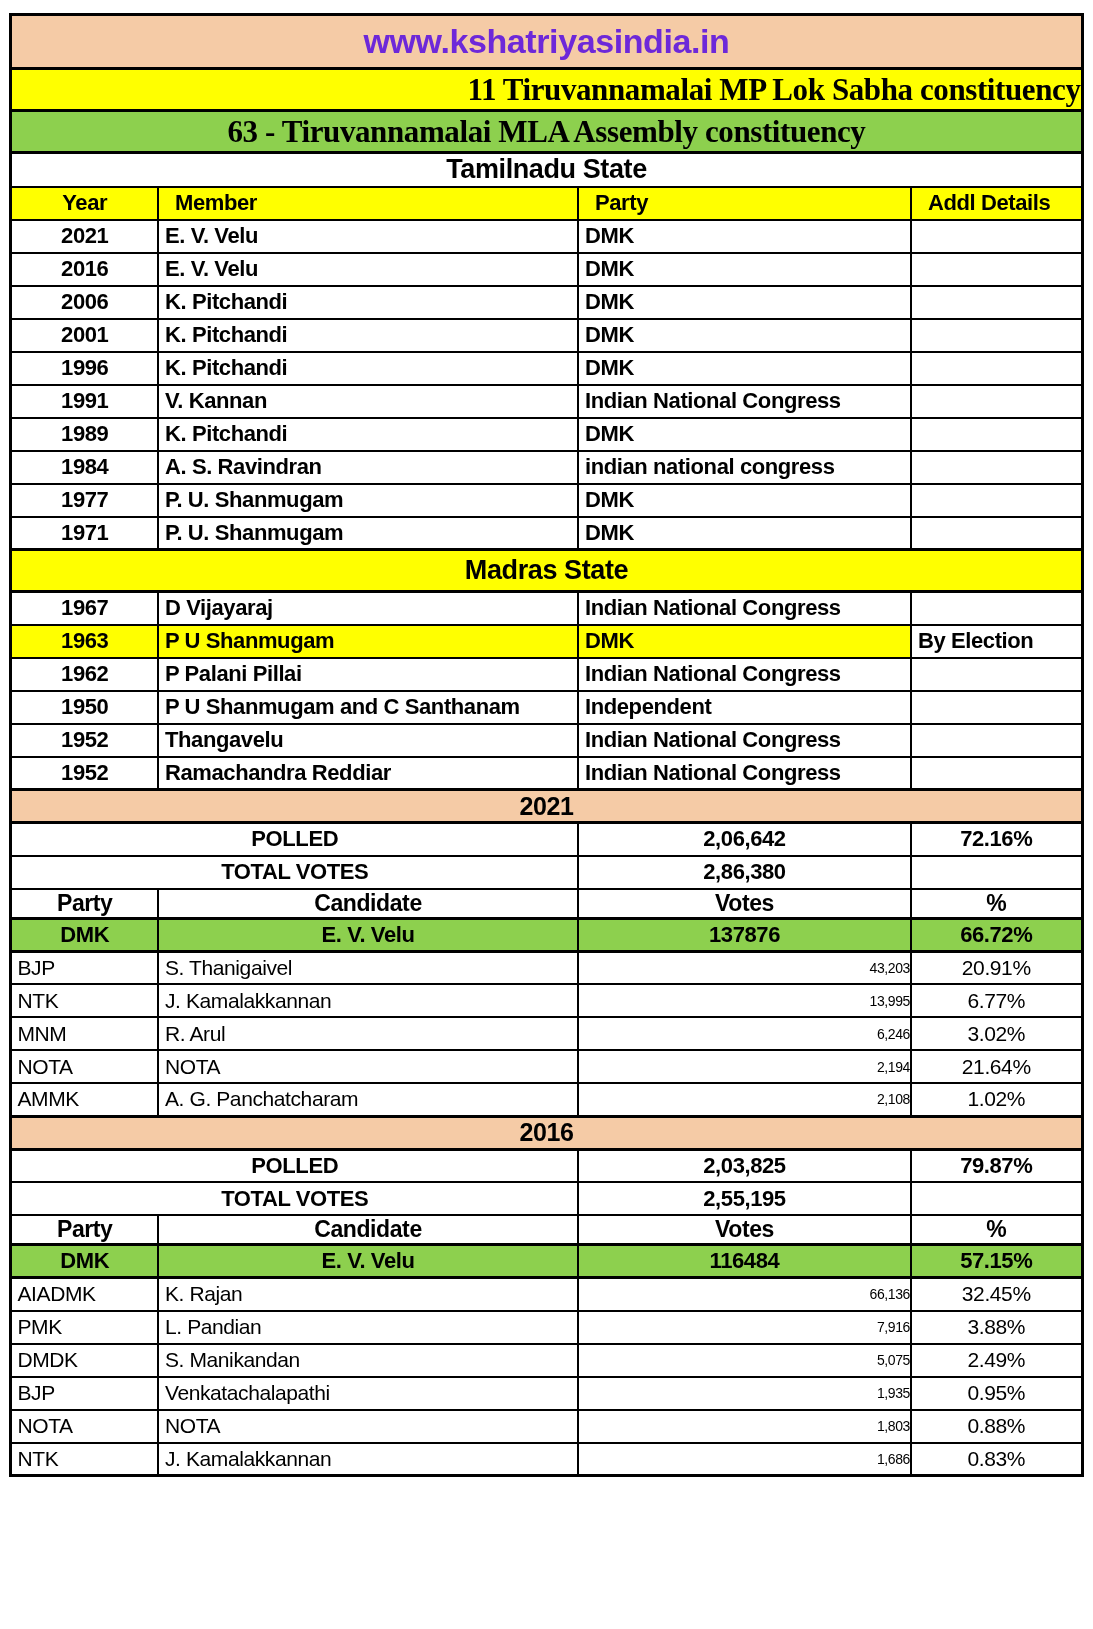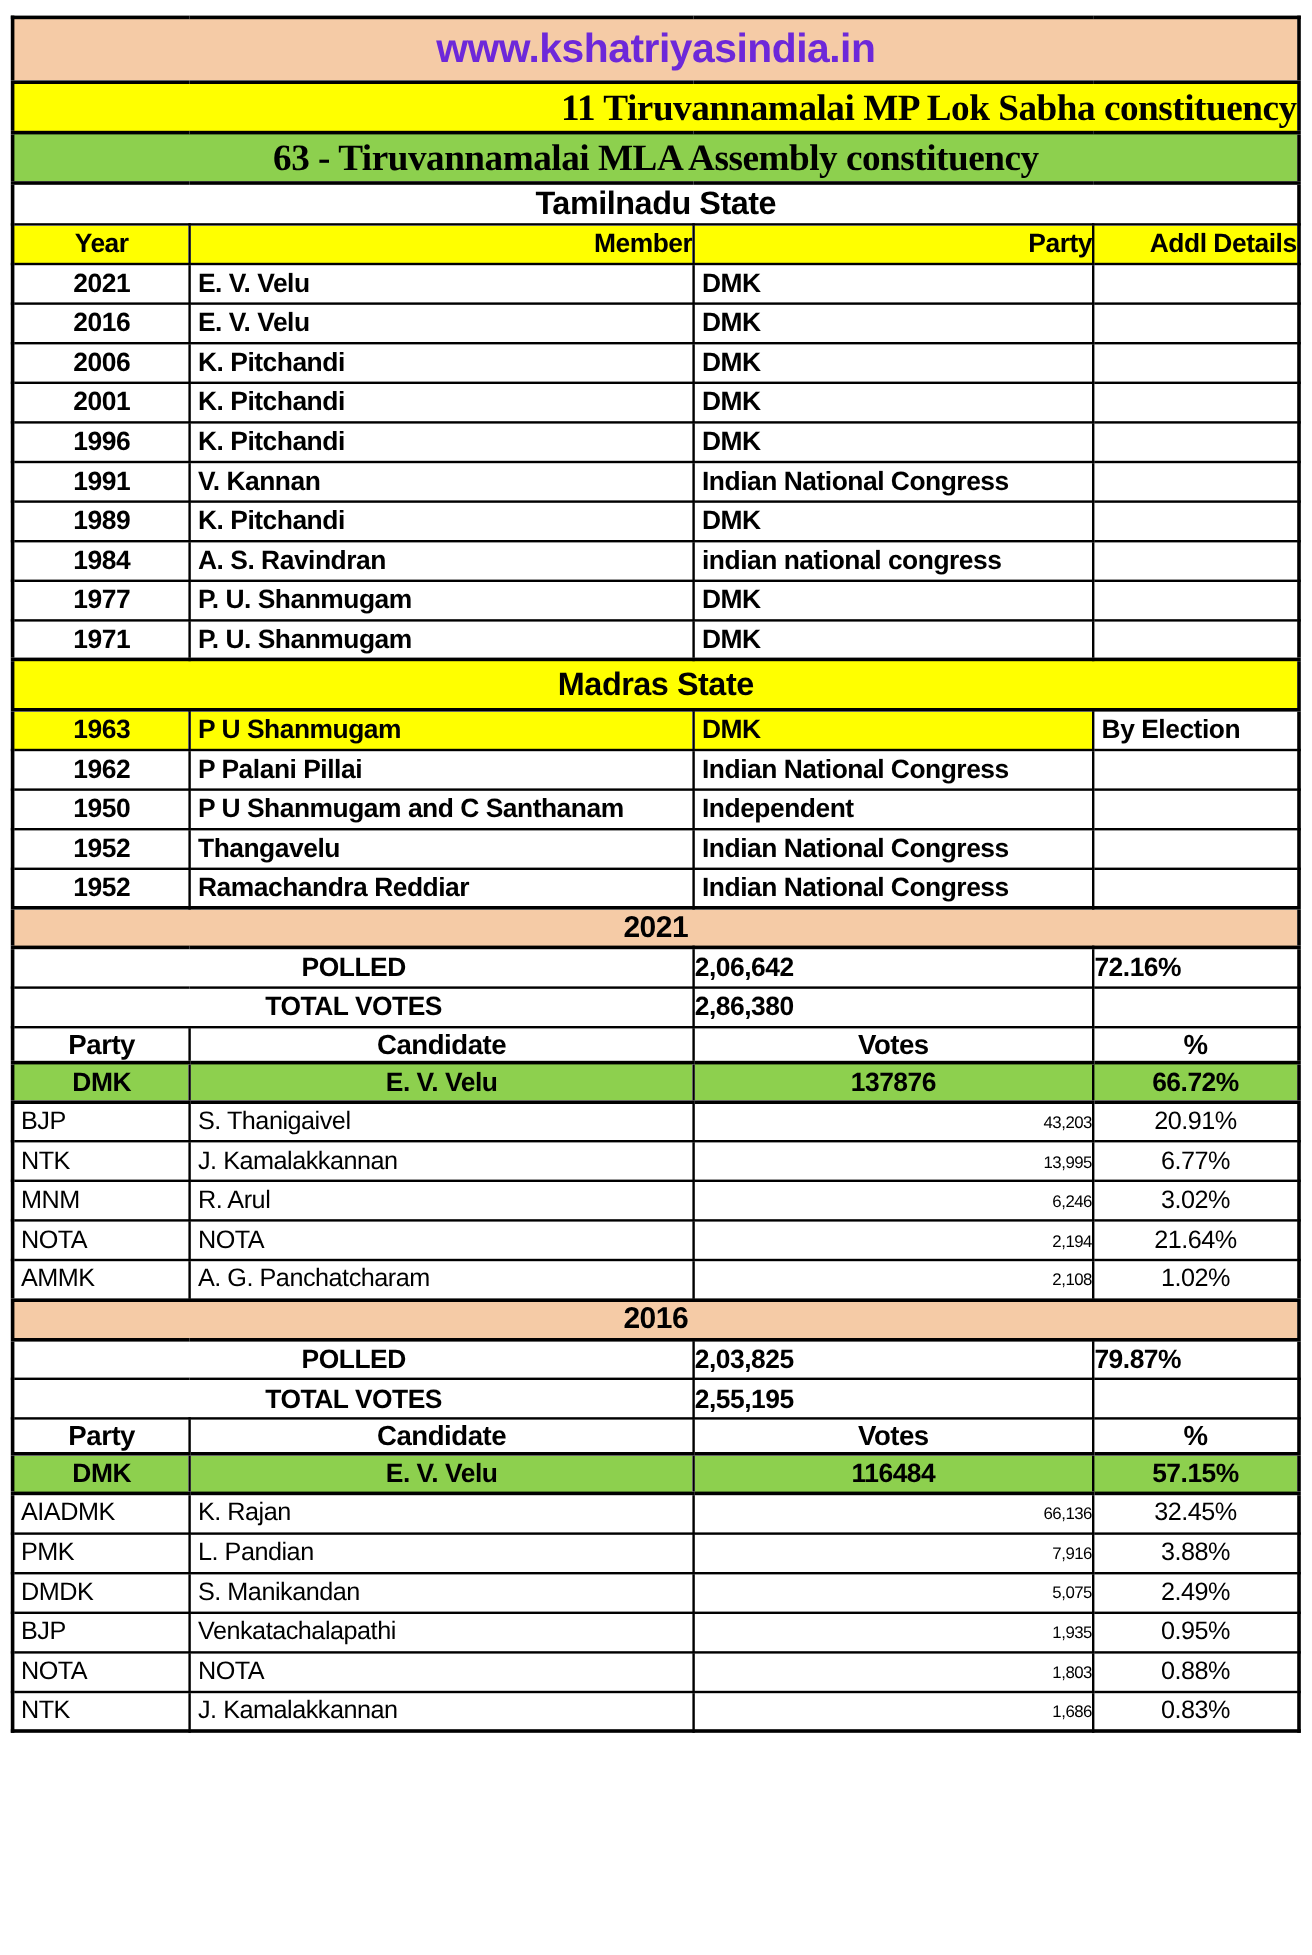--- a/index.html
+++ b/index.html
@@ -83,33 +83,33 @@
     border-bottom-width: 3px;
   }
   
   .mhead td {
     height: 27px;
     background: #FFFF00;
     font-size: 23px;
     font-weight: 700;
   }
   .mhead td.c-year { text-align: center; }
-  .mhead td.c-member, .mhead td.c-party, .mhead td.c-addl { text-align: right; padding-left: 5px; }
+  .mhead td.c-member, .mhead td.c-party, .mhead td.c-addl { text-align: left; padding-left: 16px; }
   td.c-year   { height: 33px; text-align: center; font-size: 22px; font-weight: 700; }
   td.c-member { height: 33px; text-align: left; padding-left: 6px; font-size: 22px; font-weight: 700; }
   td.c-party  { height: 33px; text-align: left; padding-left: 6px; font-size: 22px; font-weight: 700; }
   td.c-addl   { height: 33px; text-align: left; padding-left: 6px; font-size: 22px; font-weight: 700; }
   tr.hl-row td { background: #FFFF00; }
   tr.hl-row td.c-addl { background: #ffffff; }
   
   .polled-label {
     height: 33px; text-align: center; font-size: 22px; font-weight: 700;
   }
   .polled-value, .polled-pct {
-    height: 33px; text-align: left; font-size: 22px; font-weight: 700;
+    height: 33px; text-align: center; font-size: 22px; font-weight: 700;
   }
   .ehead td {
     height: 29px; text-align: center; font-size: 23px; font-weight: 700;
   }
   td.e-party { height: 33px; text-align: left; padding-left: 5px; font-size: 21px; font-weight: 400; }
   td.e-cand  { height: 33px; text-align: left; padding-left: 6px; font-size: 21px; font-weight: 400; }
   td.e-votes { height: 33px; text-align: right; font-size: 14px; font-weight: 400; }
   td.e-pct   { height: 33px; text-align: center; font-size: 21px; font-weight: 400; }
   tr.winner-row td { background: #8DD04E; font-weight: 700; text-align: center; font-size: 22px; padding-left: 0; border-top-width: 3px; border-bottom-width: 3px; }
 </style>
@@ -209,20 +209,26 @@
         </tr>
       </tbody>
 
     <tbody>
       <tr>
         <td class="state-band-yellow" colspan="4">Madras State</td>
       </tr>
     </tbody>
 
     <tbody>
+        <tr>
+          <td class="c-year">1967</td>
+          <td class="c-member">D Vijayaraj</td>
+          <td class="c-party">Indian National Congress</td>
+          <td class="c-addl"></td>
+        </tr>
         <tr class="hl-row">
           <td class="c-year">1963</td>
           <td class="c-member">P U Shanmugam</td>
           <td class="c-party">DMK</td>
           <td class="c-addl">By Election</td>
         </tr>
         <tr>
           <td class="c-year">1962</td>
           <td class="c-member">P Palani Pillai</td>
           <td class="c-party">Indian National Congress</td>

